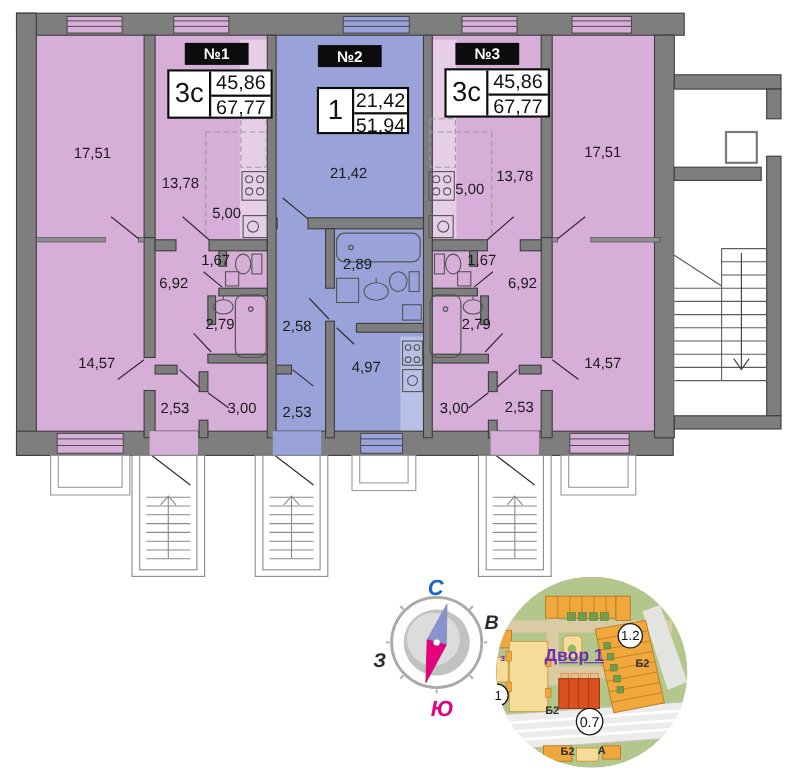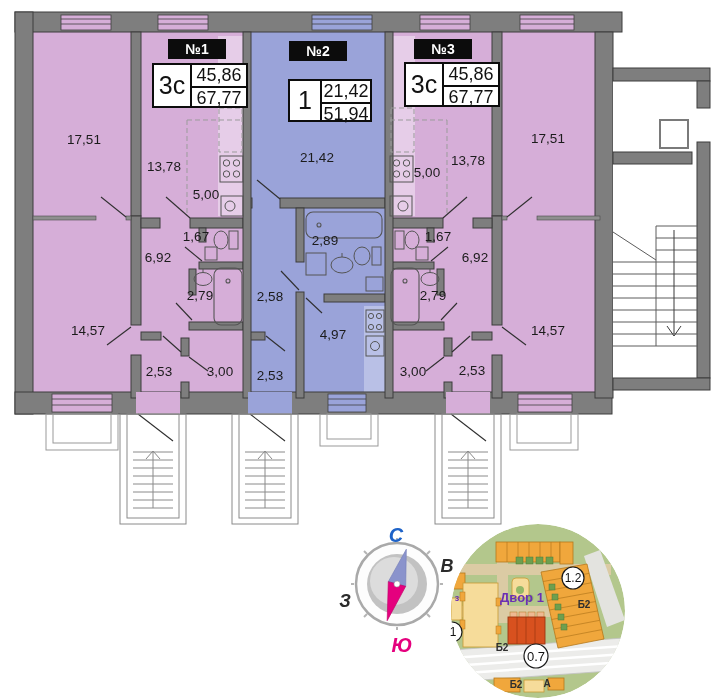--- a/index.html
+++ b/index.html
@@ -12,21 +12,21 @@
   .apt-card{position:absolute;display:flex;background:#fff;border:2px solid #0c0c0c;box-sizing:border-box;z-index:3}
   .apt-type{display:flex;align-items:center;justify-content:center;font-size:25px;color:#111;
             border-right:2px solid #0c0c0c;padding:0 3px;min-width:30px}
   .apt-areas{flex:1;display:flex;flex-direction:column}
   .apt-areas .arow{flex:1;display:flex;align-items:center;justify-content:center;font-size:18px;color:#111}
   .apt-areas .arow.top{border-bottom:2px solid #0c0c0c}
   .hotspot{position:absolute;background:transparent;z-index:4}
   .compass-letter{position:absolute;transform:translate(-50%,-50%);font-weight:bold;font-style:italic;z-index:3}
   .map-lbl{position:absolute;transform:translate(-50%,-50%);font-weight:bold;font-size:10px;color:#2e2e2e;z-index:3}
   .map-num{position:absolute;transform:translate(-50%,-50%);font-size:12px;color:#111;z-index:3}
-  .yard{color:#6b2fb3;font-size:13px;font-weight:bold}
+  .yard{color:#6b2fb3;text-decoration:underline;font-size:16px;font-weight:bold}
   .labels{position:absolute;left:0;top:0;width:718px;height:700px;z-index:2;pointer-events:none}
   .labels .clickable{pointer-events:auto}
 </style>
 </head>
 <body>
 
 <div id="stage">
 
 <svg id="plan-svg" width="718" height="700" viewBox="0 0 718 700">
   <defs>

